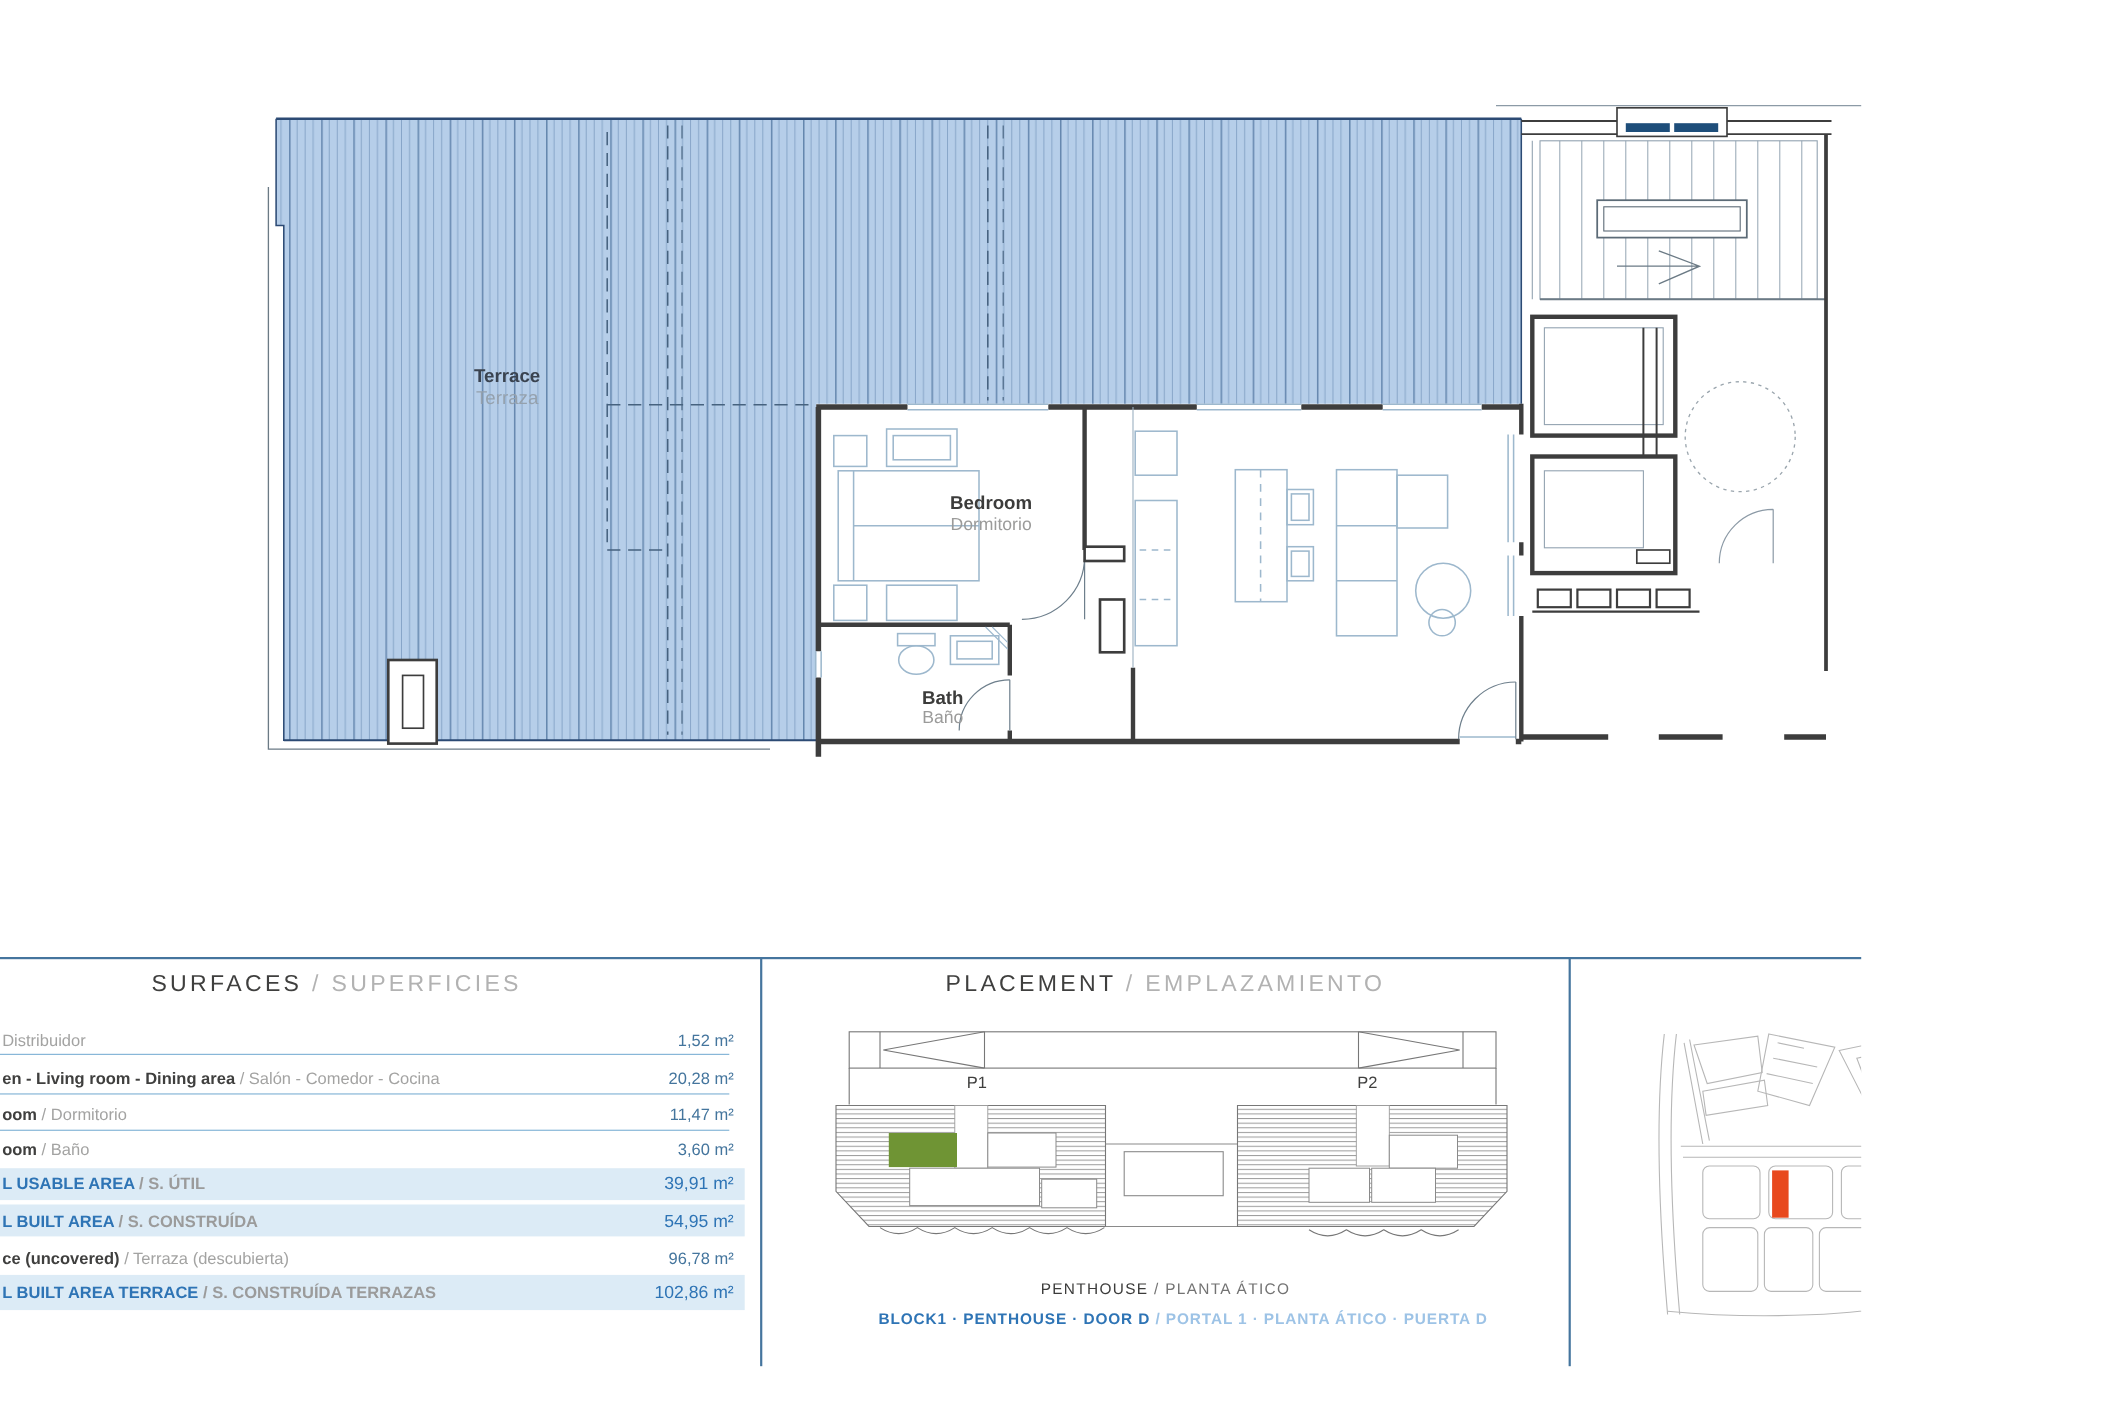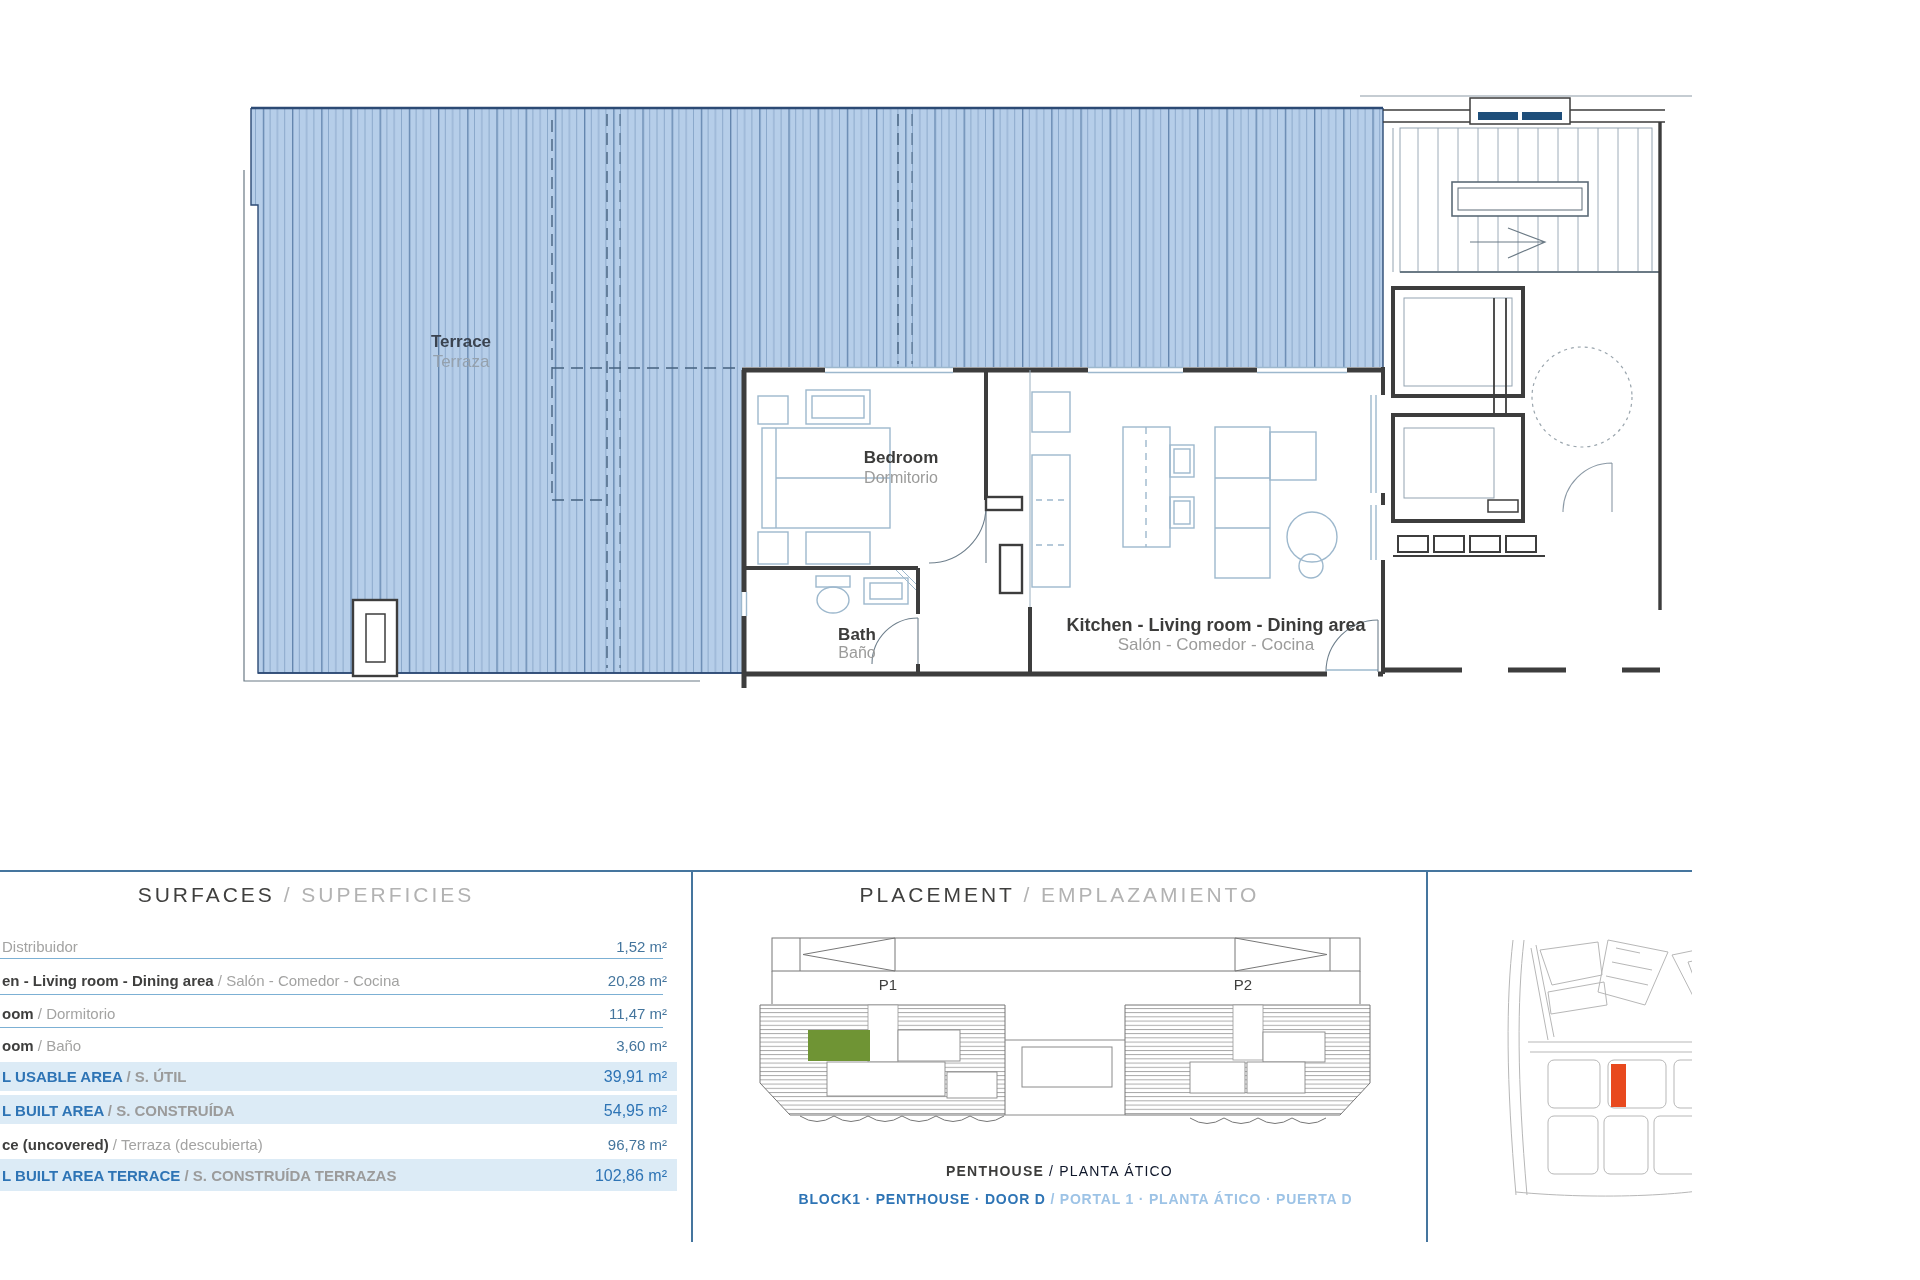--- a/index.html
+++ b/index.html
@@ -32,22 +32,22 @@
   .srow .val{position:absolute;right:8px;top:0;color:#44759d;font-size:15px;}
   .srow.total .en{color:#2e74b5;margin-top:48px;}
   .srow.total .es{color:#9b9b9b;font-weight:bold;}
   .srow.total .val{color:#2e74b5;font-weight:normal;font-size:16px;}
   .band{position:absolute;left:0;width:677px;background:#dcebf6;}
   .uline{position:absolute;left:0;width:663px;height:1px;background:#7cb0d4;}
   
   .pl-p{position:absolute;width:44px;text-align:center;font-size:15px;color:#3f3f3e;}
   .pl-foot1{position:absolute;left:692px;width:735px;top:1163px;text-align:center;font-size:14px;
             letter-spacing:1.2px;white-space:nowrap;}
-  .pl-foot1 .en{font-weight:bold;color:#3c3c3b;}
-  .pl-foot1 .es{color:#0f172a;margin-top:38px;}
+  .pl-foot1 .en{font-weight:normal;color:#3c3c3b;}
+  .pl-foot1 .es{color:#737373;margin-top:38px;}
   .pl-foot2{position:absolute;left:692px;width:735px;top:1191px;text-align:center;font-size:14px;
             letter-spacing:0.8px;font-weight:bold;white-space:nowrap;}
   .pl-foot2 .en{color:#2e74b5;margin-left:32px;}
   .pl-foot2 .es{color:#9dc3e6;}
 </style>
 </head>
 <body>
 
 <div id="canvas">
 
@@ -215,24 +215,20 @@
     <span class="en">Terrace</span>
     <span class="es">Terraza</span>
   </div>
   <div class="plan-label" id="lbl-bedroom" style="left:901px;top:448px">
     <span class="en">Bedroom</span>
     <span class="es">Dormitorio</span>
   </div>
   <div class="plan-label" id="lbl-bath" style="left:857px;top:625px">
     <span class="en">Bath</span>
     <span class="es">Baño</span>
-  </div>
-  <div class="plan-label" id="lbl-kitchen" style="left:1216px;top:615px">
-    <span class="en">Kitchen - Living room - Dining area</span>
-    <span class="es">Salón - Comedor - Cocina</span>
   </div>
 
   <div class="hline" style="left:0;top:870px;width:1920px;height:2px"></div>
   <div class="vline" style="left:691px;top:871px;width:2px;height:371px"></div>
   <div class="vline" style="left:1426px;top:871px;width:2px;height:371px"></div>
 
   <div class="panel-title" style="left:-80px;width:772px">
     <span>SURFACES</span><span class="es"> / SUPERFICIES</span>
   </div>
 

